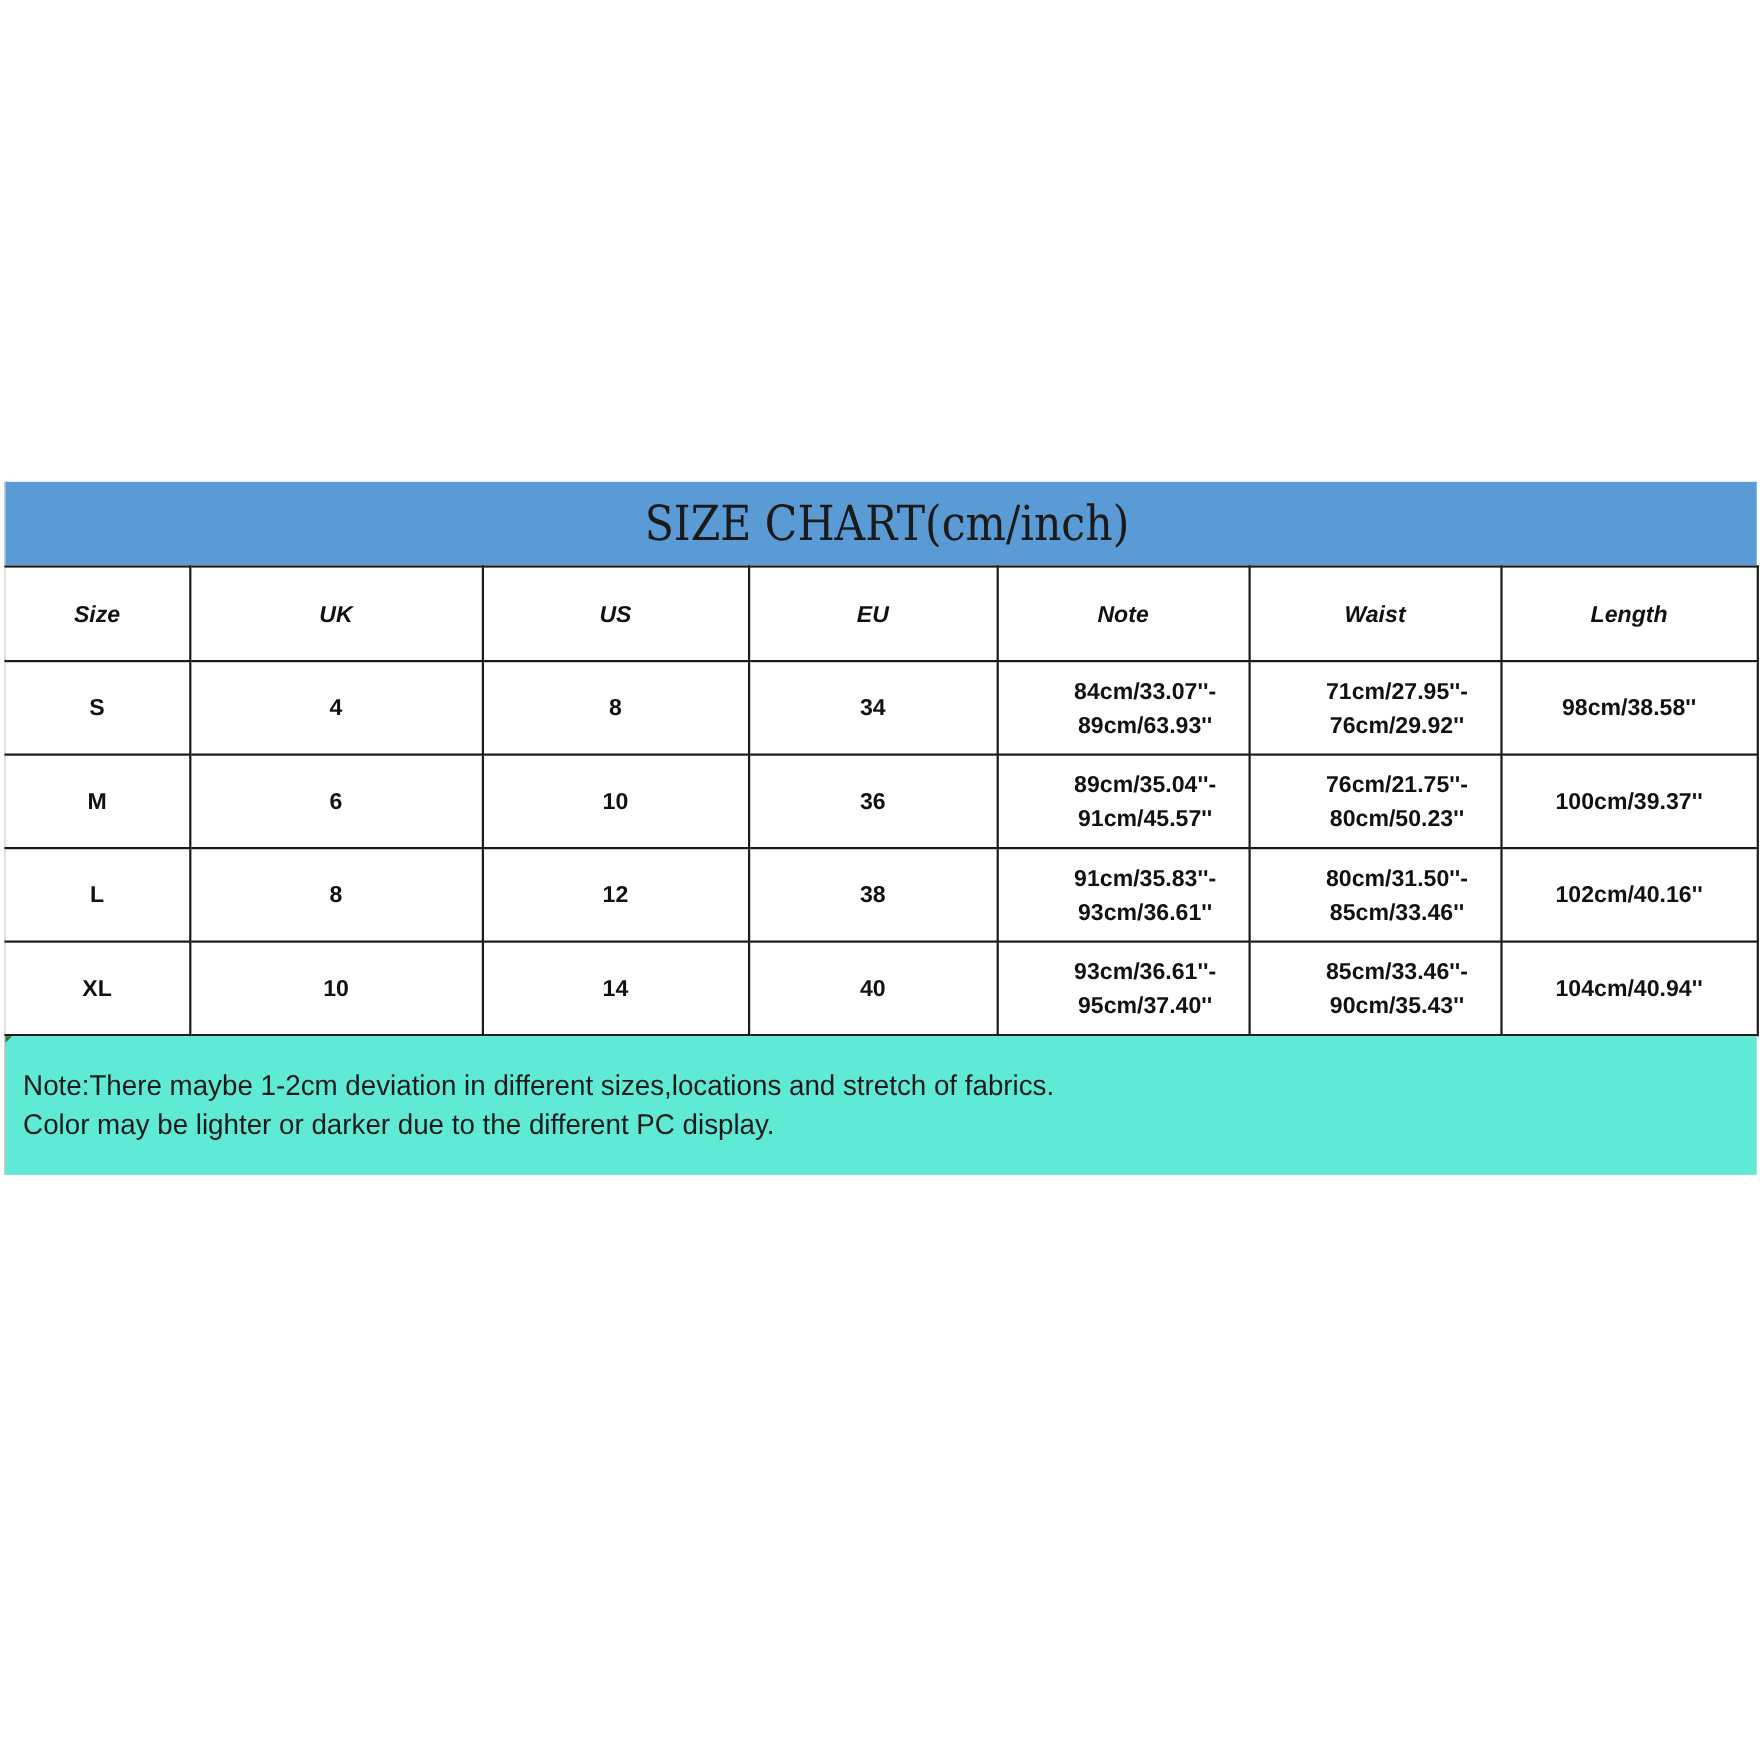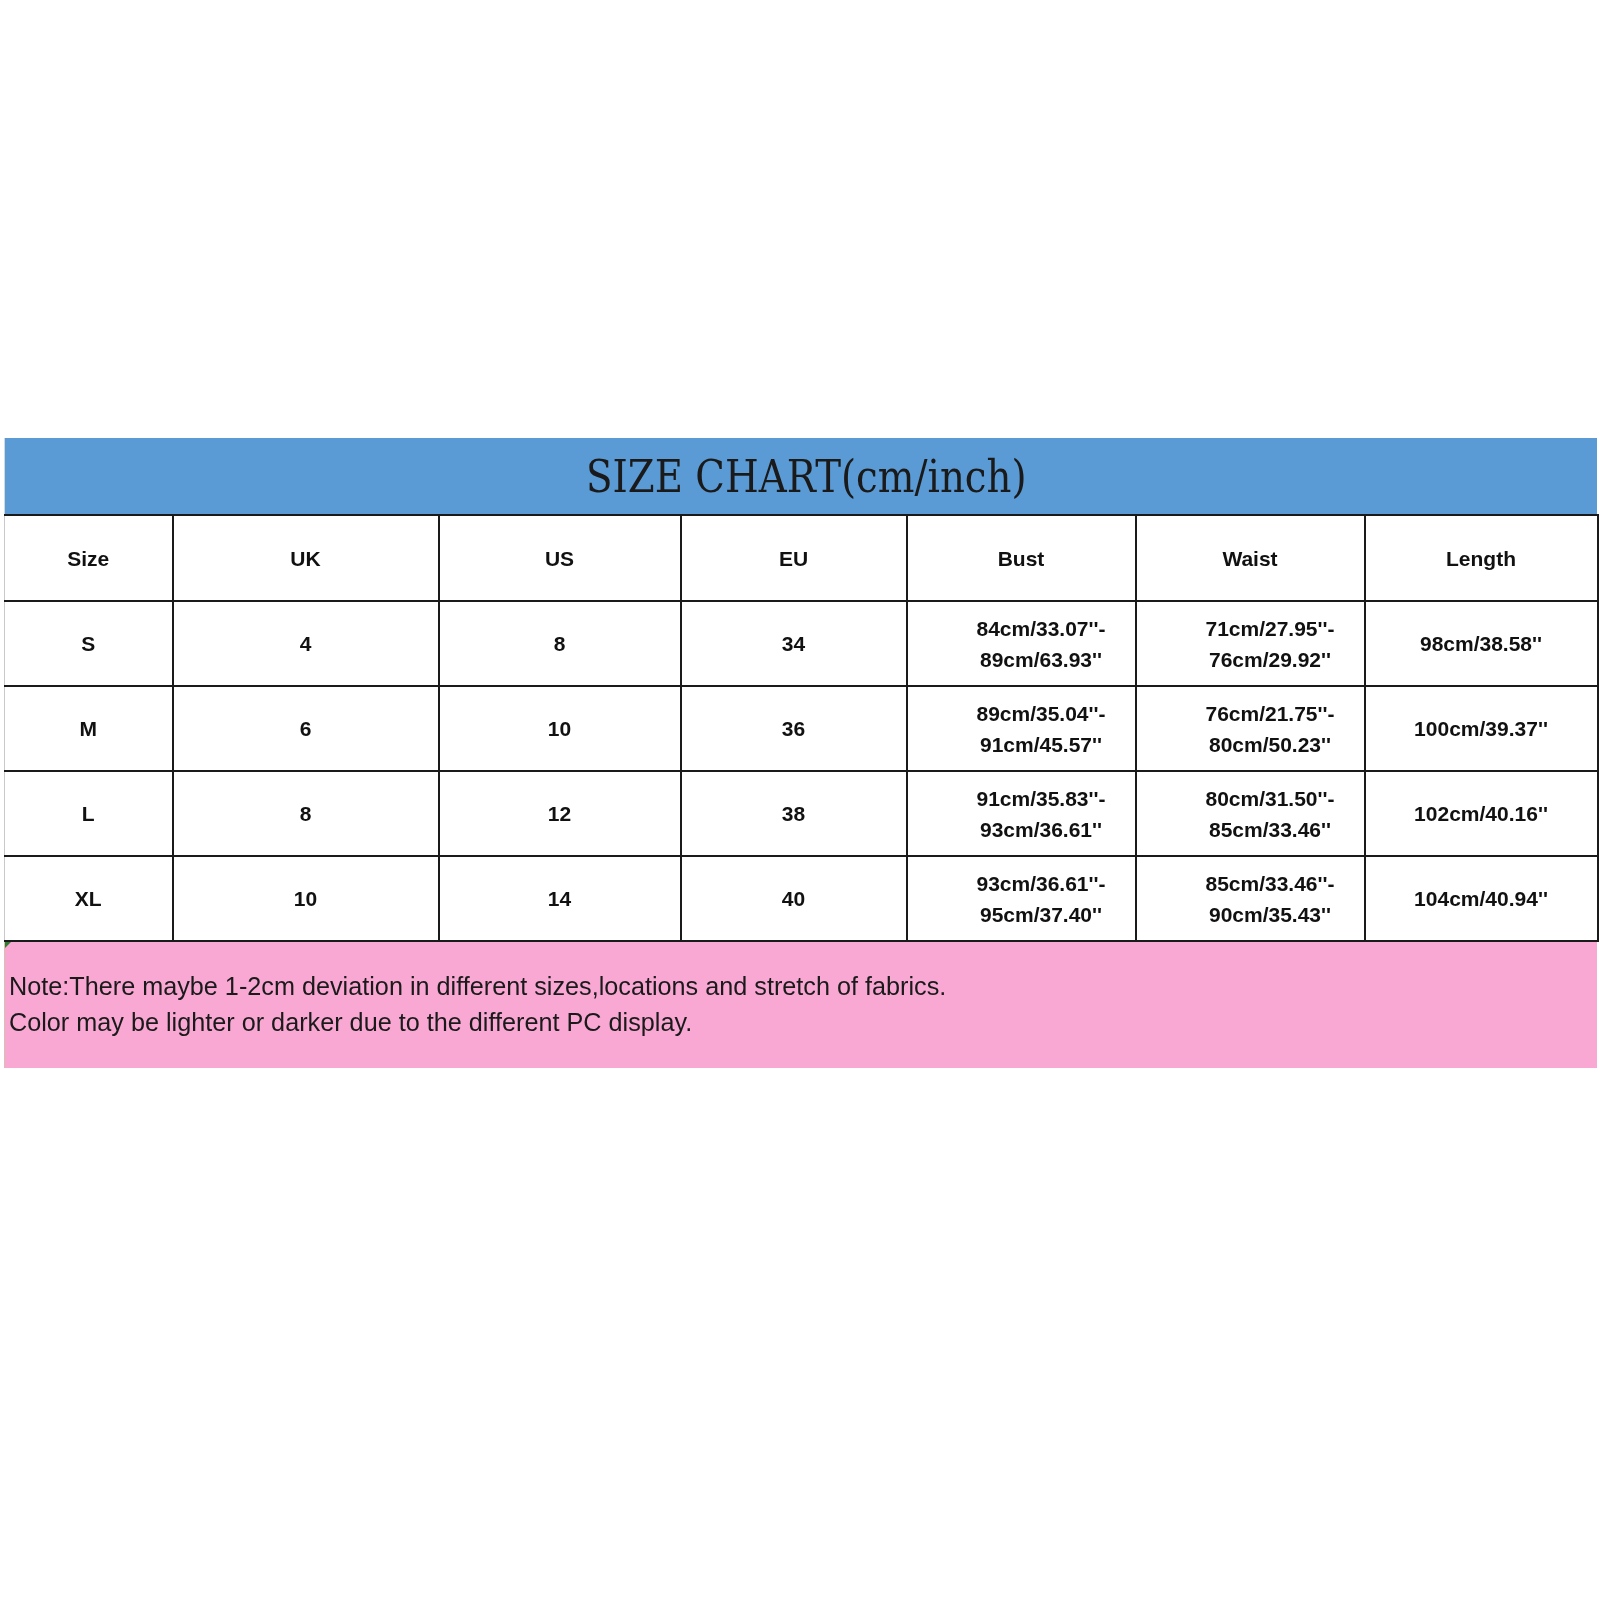--- a/index.html
+++ b/index.html
@@ -49,31 +49,32 @@
       text-align: center;
       vertical-align: middle;
       font-weight: bold;
       font-size: 21px;
       color: #111111;
       padding: 0;
       line-height: 31px;
     }
     table.size-table th {
       height: 84px;
+      font-style: italic;
     }
     table.size-table td {
       height: 83px;
     }
     table.size-table tr:first-child th { border-top: 2px solid #1a1a1a; }
     table.size-table th:first-child,
     table.size-table td:first-child { border-left: 1px solid #c9c9c9; }
     .note {
-      background: #f9a8d4;
+      background: #5eead4;
       height: 126px;
-      padding: 26px 0 0 4px;
+      padding: 26px 0 0 16px;
       box-sizing: border-box;
       position: relative;
       border-left: 1px solid #d8c0b0;
     }
     .note-corner {
       position: absolute;
       left: 0;
       top: 0;
       width: 0;
       height: 0;
@@ -108,21 +109,21 @@
       <col style="width:229px">
       <col style="width:229px">
       <col style="width:233px">
     </colgroup>
     <thead>
       <tr>
         <th>Size</th>
         <th>UK</th>
         <th>US</th>
         <th>EU</th>
-        <th>Bust</th>
+        <th>Note</th>
         <th>Waist</th>
         <th>Length</th>
       </tr>
     </thead>
     <tbody>
       <tr>
         <td>S</td>
         <td>4</td>
         <td>8</td>
         <td>34</td>

